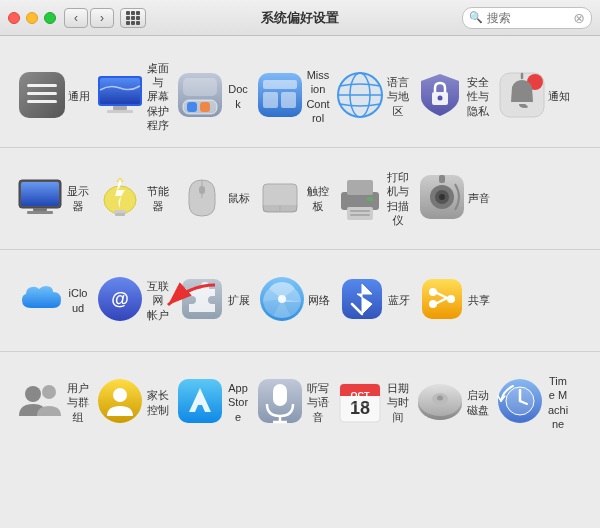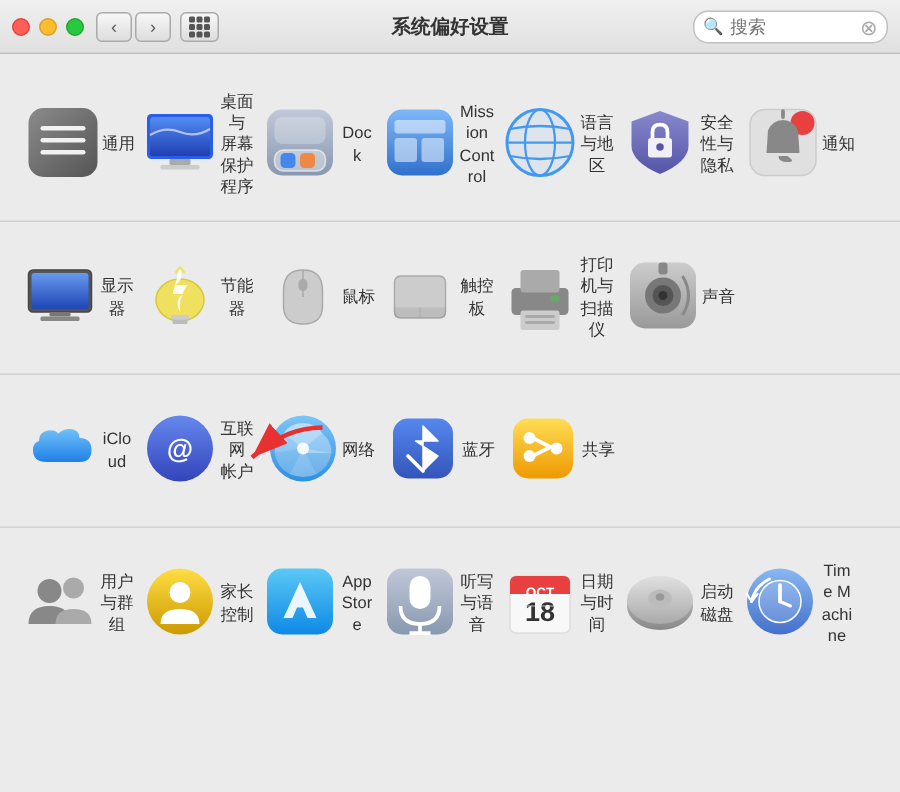--- a/index.html
+++ b/index.html
@@ -415,20 +415,36 @@
                 <stop offset="0%" stop-color="#6688ee"></stop>
                 <stop offset="100%" stop-color="#3344bb"></stop>
               </linearGradient>
             </defs>
           <text x="25" y="31" font-size="18" fill="white" text-anchor="middle" font-weight="bold">@</text>
         </svg>
       </div>
       <span class="pref-label">互联网<br>帐户</span>
     </div>
 
+    <div class="pref-item">
+      <div class="pref-icon">
+        <svg width="50" height="50" viewBox="0 0 50 50">
+          <rect x="5" y="5" width="40" height="40" rx="8" fill="url(#extGrad)"></rect>
+          <defs>
+              <linearGradient id="extGrad" x1="0" y1="0" x2="0" y2="1">
+                <stop offset="0%" stop-color="#c0c8d4"></stop>
+                <stop offset="100%" stop-color="#90a0b0"></stop>
+              </linearGradient>
+            </defs>
+
+          <path d="M12 15 L24 15 L24 12 Q24 8 28 8 Q32 8 32 12 L32 15 L38 15 L38 22 L35 22 Q31 22 31 26 Q31 30 35 30 L38 30 L38 38 L12 38 L12 30 L15 30 Q19 30 19 26 Q19 22 15 22 L12 22 Z" fill="white" opacity="0.8"></path>
+        </svg>
+      </div>
+      <span class="pref-label">扩展</span>
+    </div>
 
     <div class="pref-item">
       <div class="pref-icon">
         <svg width="50" height="50" viewBox="0 0 50 50">
           <circle cx="25" cy="25" r="22" fill="url(#netGrad)"></circle>
           <defs>
               <linearGradient id="netGrad" x1="0" y1="0" x2="0" y2="1">
                 <stop offset="0%" stop-color="#7ec4f8"></stop>
                 <stop offset="100%" stop-color="#3090e0"></stop>
               </linearGradient>

